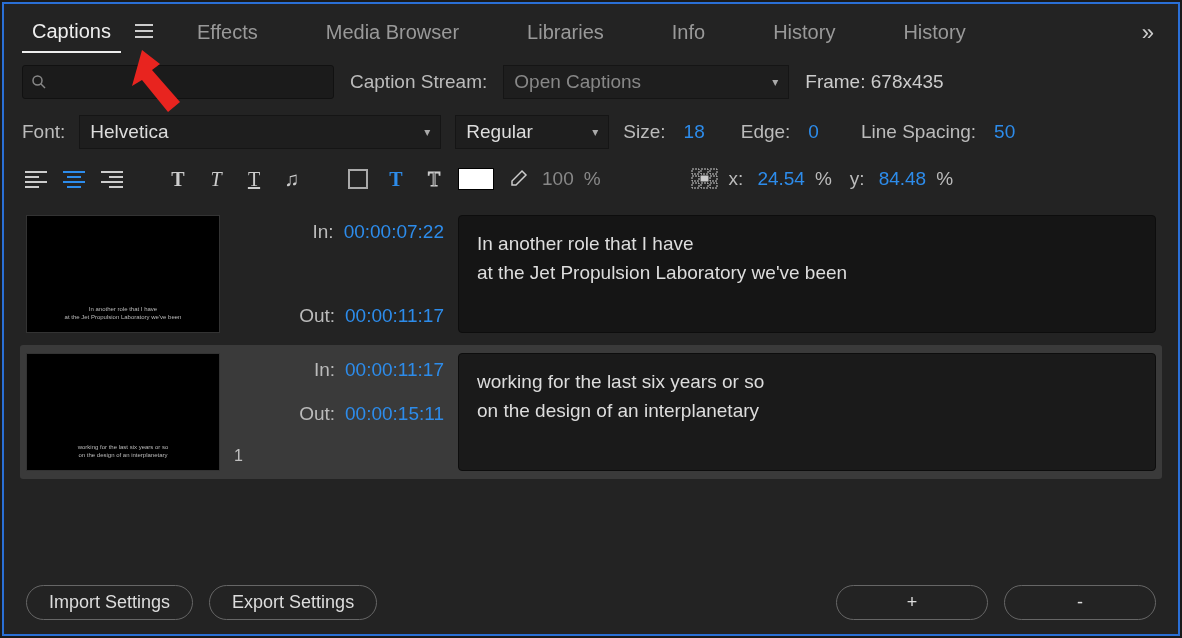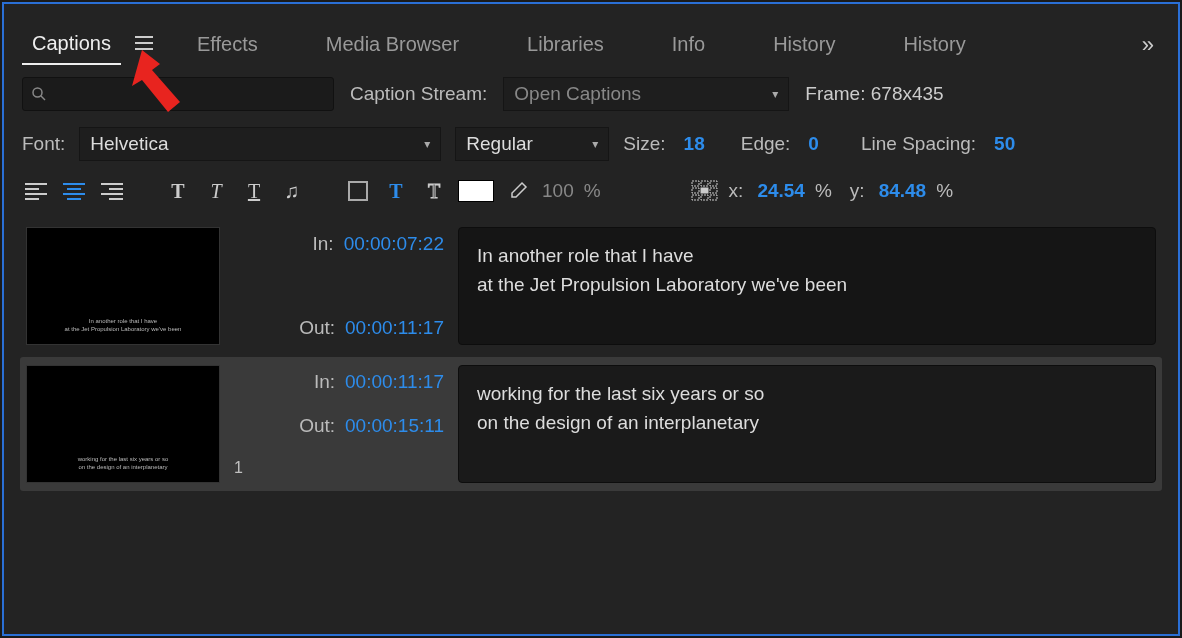--- a/index.html
+++ b/index.html
@@ -17,21 +17,21 @@
   width: 1178px;
   height: 634px;
   margin: 2px;
   background: #232323;
   display: flex;
   flex-direction: column;
 }
 .tabs {
   display: flex;
   align-items: center;
-  padding: 20px 18px 2px 18px;
+  padding: 8px 18px 2px 18px;
   gap: 4px;
 }
 .tab {
   padding: 8px 10px;
   font-size: 20px;
   color: #999;
   cursor: pointer;
 }
 .tab.active {
   color: #eee;
@@ -84,21 +84,21 @@
 .caret { font-size: 12px; color: #aaa; margin-left: 10px; }
 .frame-lbl { font-size: 19px; color: #ccc; }
 .row2 {
   display: flex;
   align-items: center;
   padding: 4px 18px 10px 18px;
   gap: 14px;
 }
 .fontsel { width: 362px; }
 .stylesel { width: 154px; }
-.blueval { color: #2d8ceb; font-size: 19px; margin-left: 4px; font-weight: bold; }
+.blueval { color: #2d8ceb; font-size: 19px; margin-left: 4px; }
 .row3 {
   display: flex;
   align-items: center;
   padding: 6px 18px 14px 18px;
   gap: 10px;
 }
 .icon-btn {
   width: 28px; height: 28px;
   display: flex; align-items: center; justify-content: center;
   cursor: pointer;
@@ -363,20 +363,27 @@
             <span class="time-label">Out:</span>
             <span class="timecode">00:00:15:11</span>
           </div>
       1</div>
       <div class="caption-text">
         <span>working for the last six years or so</span><br><span>on the design of an interplanetary</span>
       </div>
     </div>
   </div>
 
+  <div class="footer">
+    <button class="pill-btn">Import Settings</button>
+    <button class="pill-btn">Export Settings</button>
+    <span style="flex:1"></span>
+    <button class="pill-btn sm">+</button>
+    <button class="pill-btn sm">-</button>
+  </div>
 
 </div>
 
 <div class="arrow-annotation">
   <svg width="80" height="70" viewBox="0 0 80 70">
     <polygon points="12,0 30,14 22,20 50,52 38,62 12,30 2,36" fill="#e8241f"></polygon>
   </svg>
 </div>
 
 </body></html>

